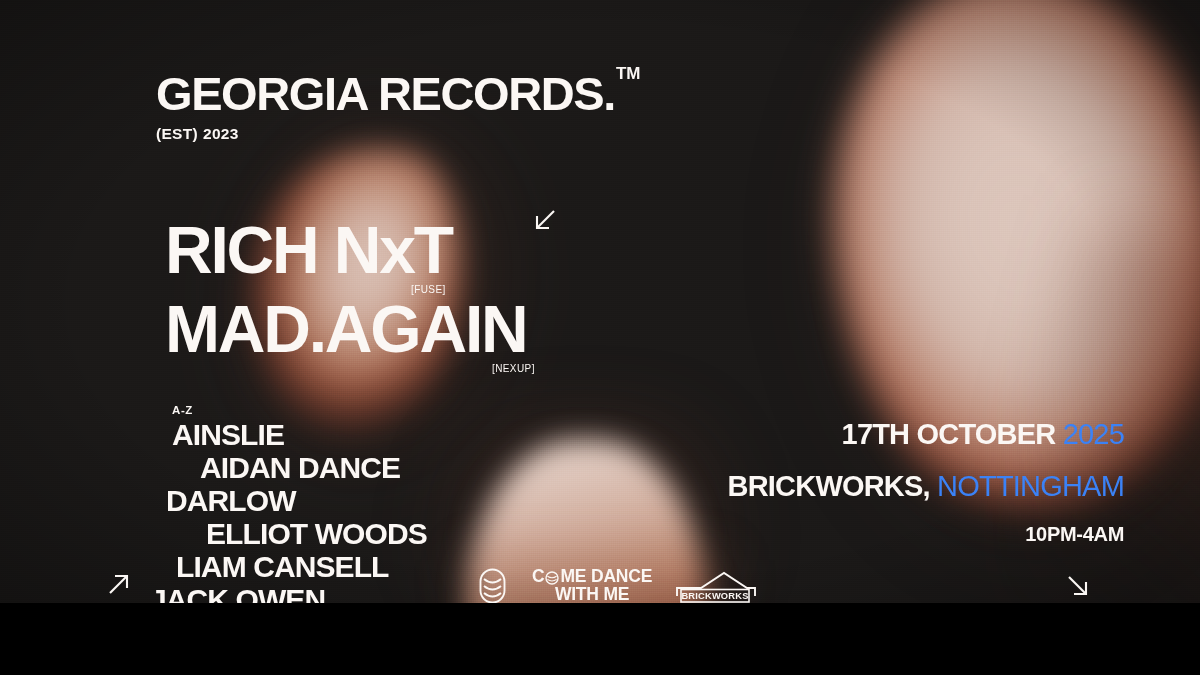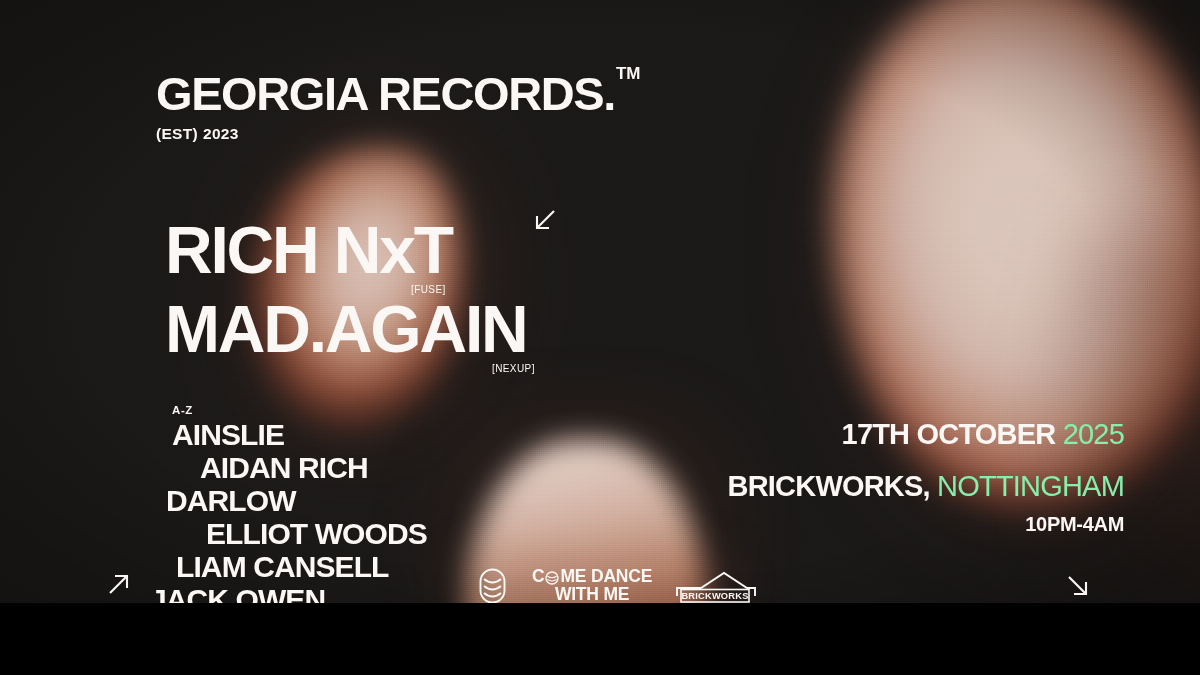--- a/index.html
+++ b/index.html
@@ -274,23 +274,23 @@
     right: 76px;
     top: 418px;
     text-align: right;
   }
   .detail-line {
     white-space: nowrap;
     line-height: 1.12;
   }
   .detail-line.l1 { font-size: 29px; letter-spacing: -0.8px; }
   .detail-line.l2 { font-size: 29px; letter-spacing: -0.8px; margin-top: 20px; }
-  .detail-line.l3 { font-size: 20px; letter-spacing: -0.3px; margin-top: 10px; font-weight: bold; }
+  .detail-line.l3 { font-size: 20px; letter-spacing: -0.3px; margin-top: 20px; font-weight: bold; }
   .d-bold  { font-weight: bold; }
-  .d-light { font-weight: normal; color: #86efac; }
+  .d-light { font-weight: normal; color: #3b82f6; }
 
   
   .arrow {
     position: absolute;
     width: 30px;
     height: 30px;
   }
   .arrow svg { display: block; width: 100%; height: 100%; }
   .arrow-dl { left: 530px; top: 205px; }
   .arrow-ur { left: 104px; top: 569px; }
@@ -364,21 +364,21 @@
       </div>
       <div class="head-line second">
         <span>MAD.AGAIN</span>
         <span class="head-tag tag-nexup">[NEXUP]</span>
       </div>
     </div>
 
     <div class="lineup">
       <div class="lineup-label">A-Z</div>
       <div class="lineup-name" style="margin-left:22px">AINSLIE</div>
-      <div class="lineup-name" style="margin-left:50px">AIDAN RICH</div>
+      <div class="lineup-name" style="margin-left:50px">AIDAN DANCE</div>
       <div class="lineup-name" style="margin-left:16px">DARLOW</div>
       <div class="lineup-name" style="margin-left:56px">ELLIOT WOODS</div>
       <div class="lineup-name" style="margin-left:26px">LIAM CANSELL</div>
       <div class="lineup-name" style="margin-left:0px">JACK OWEN</div>
     </div>
 
     <div class="details">
       <div class="detail-line l1"><span class="d-bold">17TH OCTOBER</span> <span class="d-light">2025</span></div>
       <div class="detail-line l2"><span class="d-bold">BRICKWORKS,</span> <span class="d-light">NOTTINGHAM</span></div>
       <div class="detail-line l3">10PM-4AM</div>

